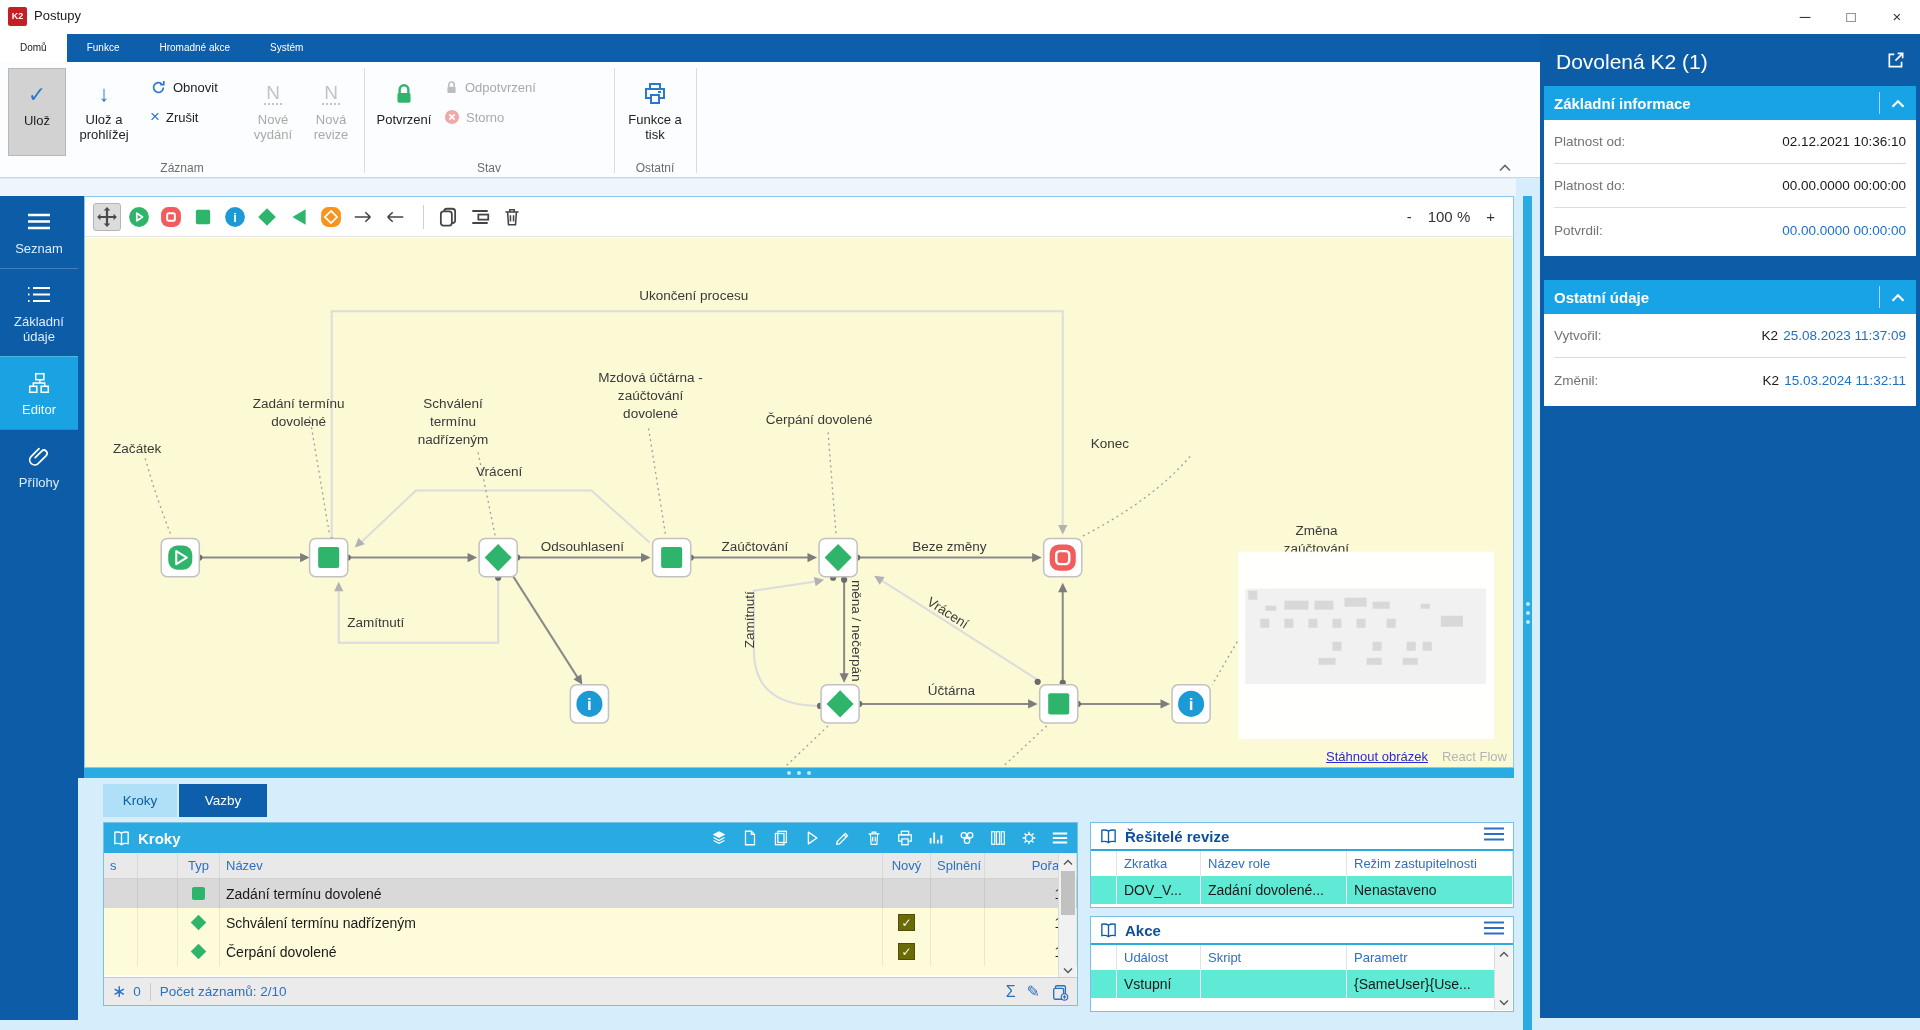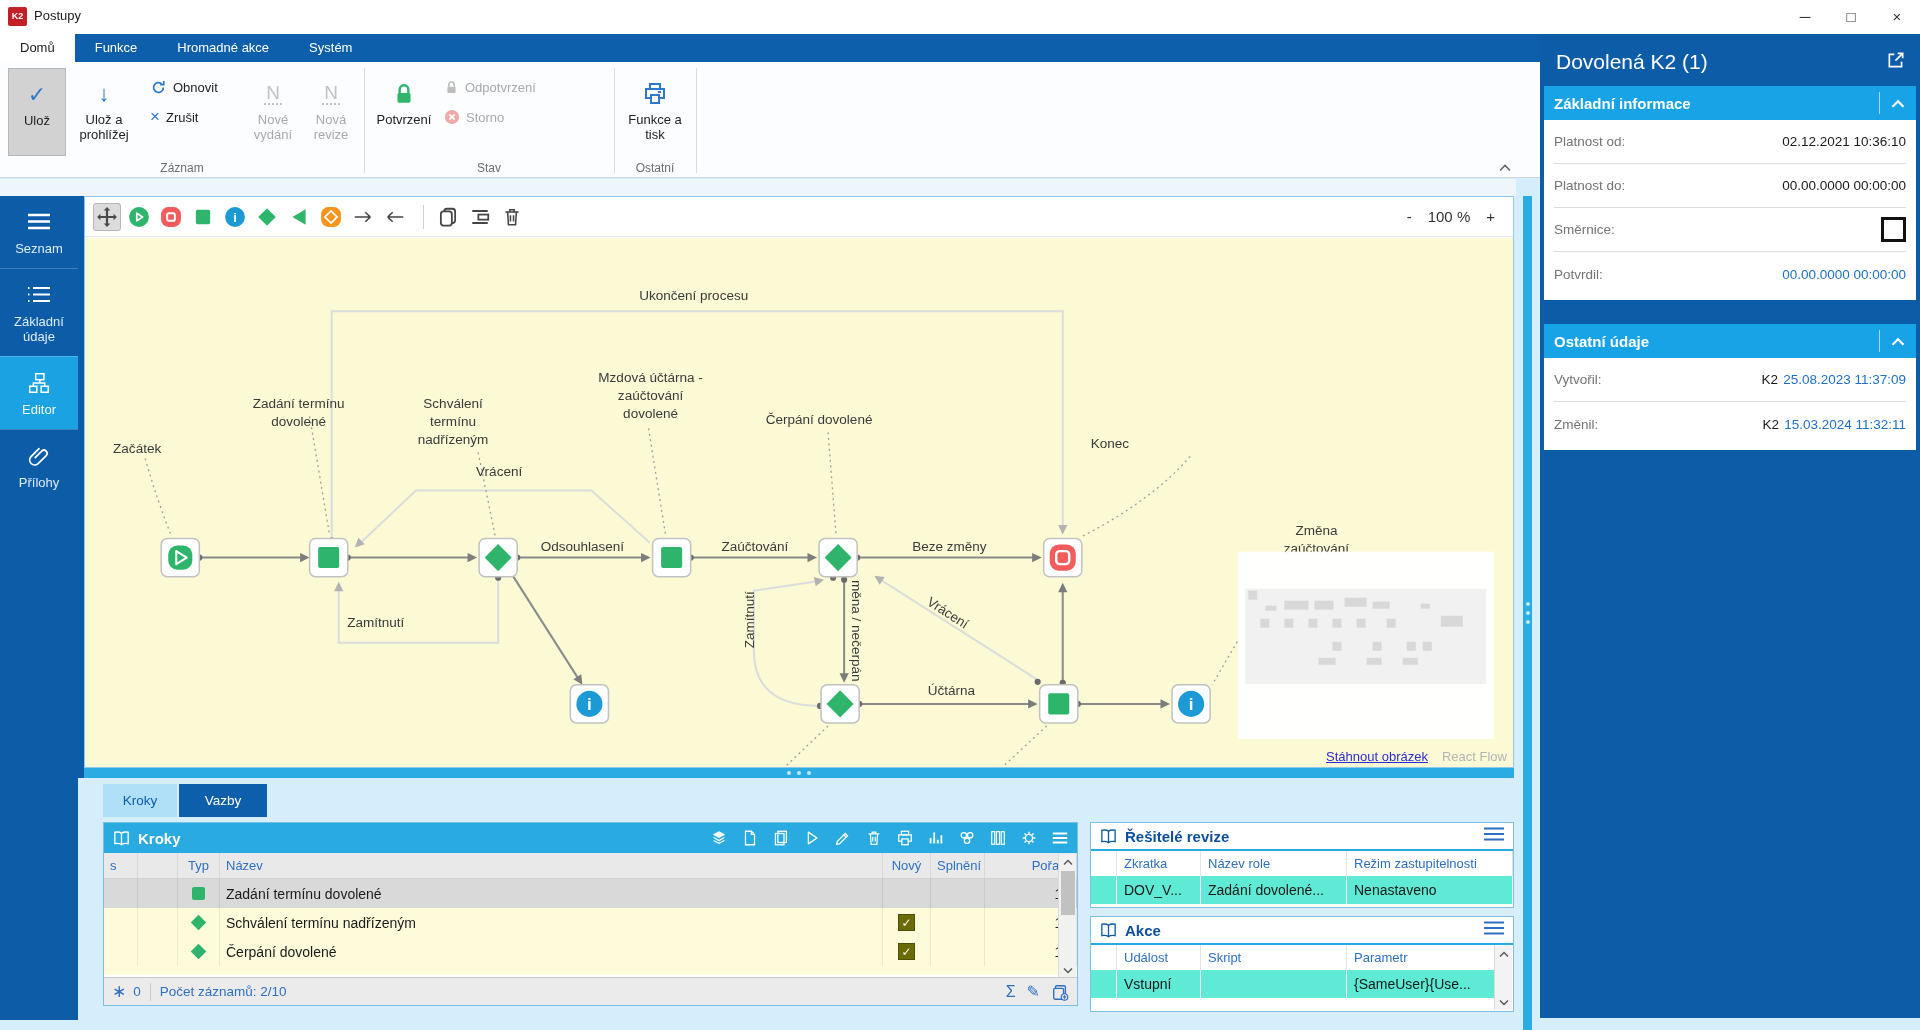--- a/index.html
+++ b/index.html
@@ -8,21 +8,21 @@
 
   
   #titlebar { position:absolute; left:0; top:0; width:1920px; height:34px; background:#fff; z-index:5; }
   #app-logo { position:absolute; left:8px; top:7px; width:19px; height:19px; background:#c32026; color:#fff;
     font-size:9px; font-weight:bold; text-align:center; line-height:19px; border-radius:2px; }
   #app-title { position:absolute; left:34px; top:8px; font-size:13px; color:#1a1a1a; }
   .wbtn { position:absolute; top:0; width:46px; height:33px; text-align:center; line-height:33px; font-size:15px; color:#333; cursor:default; }
 
   
   #ribbon-tabs { position:absolute; left:0; top:34px; width:1540px; height:28px; background:#0e5fab; z-index:4; }
-  .rtab { display:inline-block; height:28px; line-height:28px; padding:0 20px; font-size:13px; color:#fff; }
+  .rtab { display:inline-block; height:28px; line-height:28px; padding:0 20px; font-size:10px; color:#fff; }
   .rtab.active { background:#fff; color:#1a1a1a; }
   #ribbon-body { position:absolute; left:0; top:62px; width:1540px; height:116px; background:#fcfdfe; border-bottom:1px solid #cdd6de; z-index:4; }
   .rbig { position:absolute; top:6px; height:88px; display:flex; flex-direction:column; align-items:center; text-align:center; font-size:13px; color:#222; padding-top:8px; }
   .rbig .ric { height:36px; display:flex; align-items:center; justify-content:center; }
   .rsmall { position:absolute; height:26px; display:flex; align-items:center; font-size:13px; color:#222; gap:6px; }
   .disabled { color:#a9a9a9 !important; }
   .nicon { font-size:19px; color:#c3c3c3; border-bottom:2px dotted #c3c3c3; line-height:20px; padding:0 2px; }
   .gsep { position:absolute; top:6px; bottom:4px; width:1px; background:#dcdcdc; }
   .glabel { position:absolute; bottom:2px; text-align:center; font-size:12px; color:#6d6d6d; }
   #ribbon-collapse { position:absolute; right:28px; bottom:4px; }
@@ -749,24 +749,20 @@
     <div class="dsec-body">
           <div class="drow">
         <span class="dlabel">Platnost od:</span>
             <span class="dval dark">02.12.2021 10:36:10</span>
           </div>
           <div class="drow">
         <span class="dlabel">Platnost do:</span>
             <span class="dval dark">00.00.0000 00:00:00</span>
           </div>
           <div class="drow">
-        <span class="dlabel">Směrnice:</span>
-            <span class="dchk"></span>
-          </div>
-          <div class="drow">
         <span class="dlabel">Potvrdil:</span>
             <span class="dval blue">00.00.0000 00:00:00</span>
           </div>
         </div>
       </div>
       <div class="dgap"></div>
       <div class="dsection">
     <div class="dsec-head">
       <span class="t">Ostatní údaje</span>
       <span class="cwrap">

